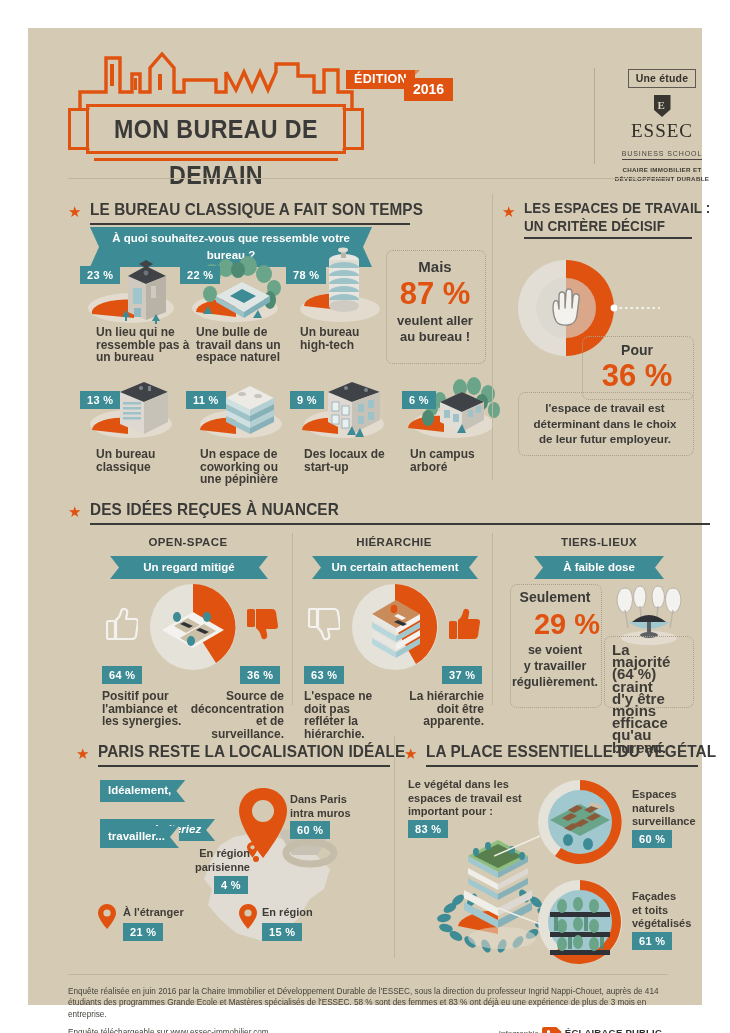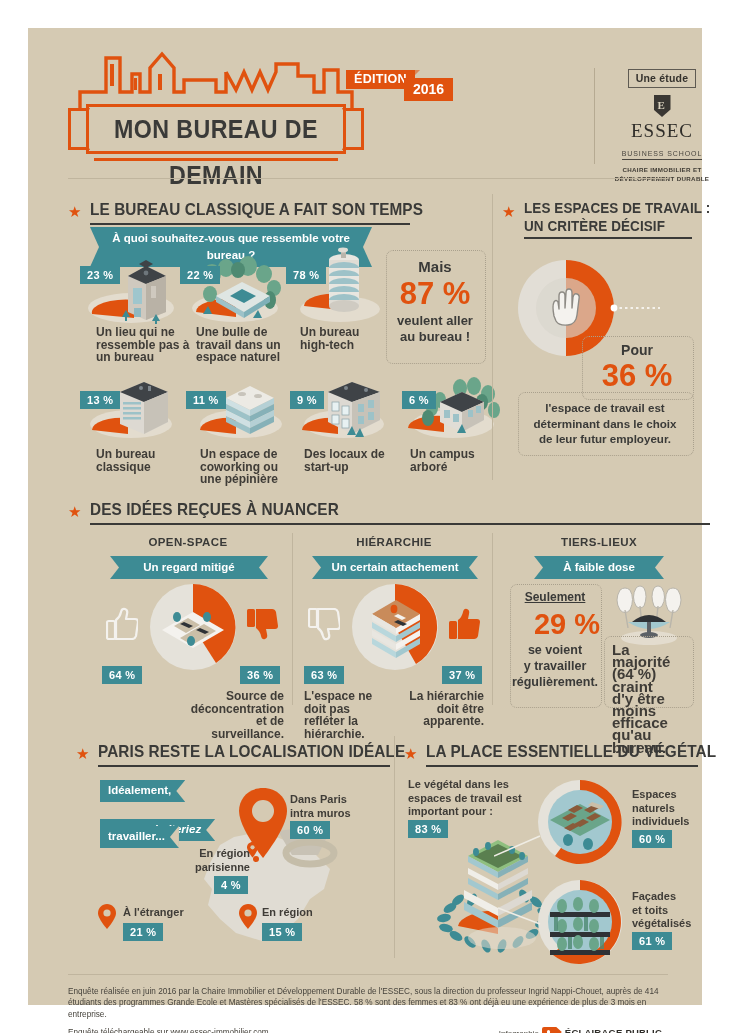--- a/index.html
+++ b/index.html
@@ -377,20 +377,21 @@
     <svg class="abs" style="left:78px;top:578px;" width="32" height="34" viewBox="0 0 32 34">
       <path d="M10 14 q4-3 5-8 q1-4 4-3 q3 1 2 5 l-1 5 l9 0 q3 0 3 3 l-2 14 q-1 3-4 3 l-16 0 Z" fill="none" stroke="#f4f2ee" stroke-width="2.2" stroke-linejoin="round"></path>
       <rect x="1" y="15" width="8" height="18" rx="1.6" fill="none" stroke="#f4f2ee" stroke-width="2.2"></rect>
     </svg>
     <svg class="abs" style="left:218px;top:580px;" width="32" height="34" viewBox="0 0 32 34">
       <path d="M10 20 q4 3 5 8 q1 4 4 3 q3-1 2-5 l-1-5 l9 0 q3 0 3-3 l-2-14 q-1-3-4-3 l-16 0 Z" fill="#e0520f"></path>
       <rect x="1" y="1" width="8" height="18" rx="1.6" fill="#e0520f"></rect>
     </svg>
     <div class="pct" style="left:74px;top:638px;">64 %</div>
     <div class="pct" style="left:212px;top:638px;">36 %</div>
+    <div class="cap" style="left:74px;top:662px;width:86px;">Positif pour l'ambiance et les synergies.</div>
     <div class="cap" style="left:160px;top:662px;width:96px;text-align:right;">Source de déconcentration et de surveillance.</div>
 
     <div class="abs" style="left:278px;top:508px;width:176px;text-align:center;font-size:11.5px;font-weight:bold;color:#3a3a38;letter-spacing:.4px;">HIÉRARCHIE</div>
     <div class="tribbon" style="left:284px;top:528px;width:166px;text-align:center;box-sizing:border-box;">Un certain attachement</div>
 
     <svg class="abs" style="left:324px;top:556px;" width="86" height="86" viewBox="0 0 86 86">
       <circle cx="43" cy="43" r="43" fill="#e5e2da"></circle>
       <path d="M43 43 L43 0 A43 43 0 0 1 64 80 Z" fill="#e0520f"></path>
       <g>
         <path d="M20 30 L44 16 L68 30 L44 44 Z" fill="#c98b5a"></path>
@@ -418,21 +419,21 @@
     <div class="pct" style="left:276px;top:638px;">63 %</div>
     <div class="pct" style="left:414px;top:638px;">37 %</div>
     <div class="cap" style="left:276px;top:662px;width:86px;">L'espace ne doit pas refléter la hiérarchie.</div>
     <div class="cap" style="left:364px;top:662px;width:92px;text-align:right;">La hiérarchie doit être apparente.</div>
 
     <div class="abs" style="left:478px;top:508px;width:186px;text-align:center;font-size:11.5px;font-weight:bold;color:#3a3a38;letter-spacing:.4px;">TIERS-LIEUX</div>
     <div class="tribbon" style="left:506px;top:528px;width:130px;text-align:center;box-sizing:border-box;">À faible dose</div>
 
     <div class="dashbox" style="left:482px;top:556px;width:90px;height:122px;"></div>
     <div class="abs" style="left:482px;top:560px;width:90px;text-align:center;">
-      <div style="font-size:12px;font-weight:bold;color:#3a3a38;line-height:19px;text-decoration:underline;">Seulement</div>
+      <div style="font-size:14px;font-weight:bold;color:#3a3a38;line-height:19px;">Seulement</div>
       <div style="font-size:29px;font-weight:bold;color:#e0520f;line-height:35px;text-align:right;">29 %</div>
       <div style="font-size:12.5px;font-weight:bold;color:#3a3a38;line-height:16px;">se voient</div>
       <div style="font-size:12.5px;font-weight:bold;color:#3a3a38;line-height:16px;">y travailler</div>
       <div style="font-size:12.5px;font-weight:bold;color:#3a3a38;line-height:16px;">régulièrement.</div>
     </div>
 
     <svg class="abs" style="left:582px;top:556px;" width="78" height="62" viewBox="0 0 78 62">
       <ellipse cx="39" cy="54" rx="28" ry="7" fill="#e3dcce"></ellipse>
       <g fill="#f4f2ee" stroke="#b9b5ab" stroke-width="1">
         <path d="M10 6 q-6 10 0 20 q5 5 10 0 q5-11 0-20 q-5-4-10 0 z"></path>
@@ -597,21 +598,21 @@
             <path d="M54 22 l12 4 l-4 3 l-12-4 z"></path>
           </g>
       </g>
     </svg>
     <svg class="abs" style="left:466px;top:806px;" width="48" height="26">
       <line x1="0" y1="22" x2="46" y2="2" stroke="#efece4" stroke-width="1.6"></line>
     </svg>
     <div class="abs" style="left:604px;top:760px;font-size:11px;font-weight:bold;line-height:13.5px;color:#3f3c37;">
       <div>Espaces</div>
       <div>naturels</div>
-      <div>individuels</div>
+      <div>surveillance</div>
     </div>
     <div class="pct" style="left:604px;top:802px;">60 %</div>
 
     <svg class="abs" style="left:510px;top:852px;" width="84" height="84" viewBox="0 0 84 84">
       <circle cx="42" cy="42" r="42" fill="#e5e2da"></circle>
       <path d="M42 42 L42 0 A42 42 0 1 1 15 75 Z" fill="#e0520f"></path>
       <circle cx="42" cy="42" r="32" fill="#a2c8cf"></circle>
       <g>
         <g fill="#2f3236">
             <rect x="12" y="32" width="60" height="5"></rect>

